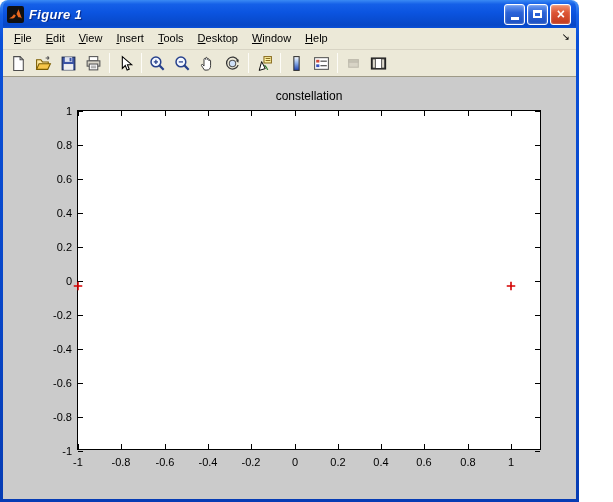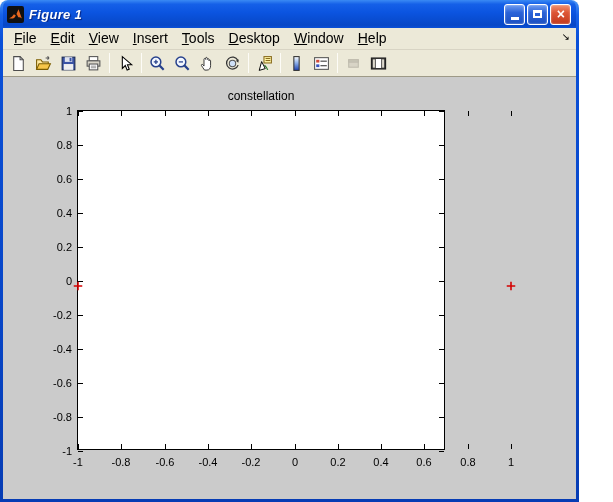--- a/index.html
+++ b/index.html
@@ -35,40 +35,40 @@
   }
   .winbtn.close { background:linear-gradient(180deg,#f0926f 0%, #dd5636 40%, #c33a1d 100%); }
   .glyph-min { width:8px; height:3px; background:#fff; align-self:flex-end; margin:0 auto 4px auto; }
   .glyph-max { width:9px; height:8px; border:2px solid #fff; border-top-width:3px; }
   .glyph-close { color:#fff; font-weight:bold; font-size:14px; line-height:14px; }
   
   .menubar {
     height:22px; background:#ece9d8; display:flex; align-items:center;
     padding-left:4px; position:relative; border-bottom:1px solid #d8d4c4;
   }
-  .menu-item { font-size:14px; color:#000; padding:0 7px; line-height:21px; cursor:default; }
+  .menu-item { font-size:11px; color:#000; padding:0 7px; line-height:21px; cursor:default; }
   .menu-item u { text-decoration:underline; }
   .menu-overflow { position:absolute; right:6px; top:3px; font-size:10px; color:#000; }
   
   .toolbar {
     height:27px; background:#ece9d8; display:flex; align-items:center;
     padding-left:3px; border-bottom:1px solid #9e9a87;
   }
   .tb-btn {
     width:23px; height:23px; border:1px solid transparent; background:transparent;
     padding:0; margin:0 1px; display:flex; align-items:center; justify-content:center;
   }
   .tb-btn.disabled { opacity:.55; }
   .tb-sep {
     width:1px; height:20px; background:#a39f8b; border-right:1px solid #fdfcf7; margin:0 3px;
   }
   
   .figarea { height:422px; background:#cbcbcb; position:relative; }
   .axes {
-    position:absolute; left:74px; top:33px; width:368px; height:340px;
+    position:absolute; left:74px; top:33px; width:464px; height:340px;
     background:#ffffff; border:1px solid #000;
   }
   .plot-title {
     position:absolute; left:50%; top:-22px; transform:translateX(-50%);
     font-size:12px; color:#000; white-space:nowrap;
   }
   .tick { position:absolute; background:#000; }
   .xlab {
     position:absolute; top:345px; transform:translateX(-50%);
     font-size:11px; color:#000; white-space:nowrap;

